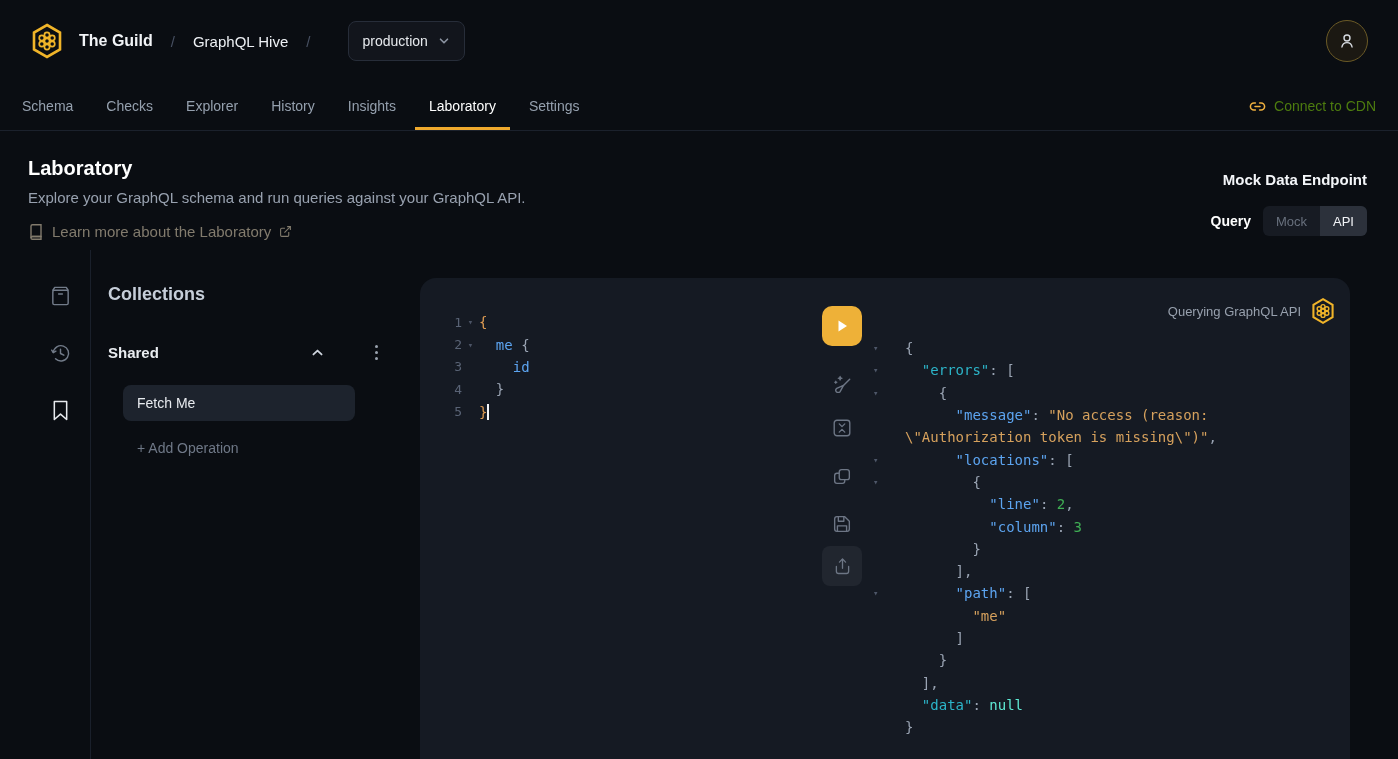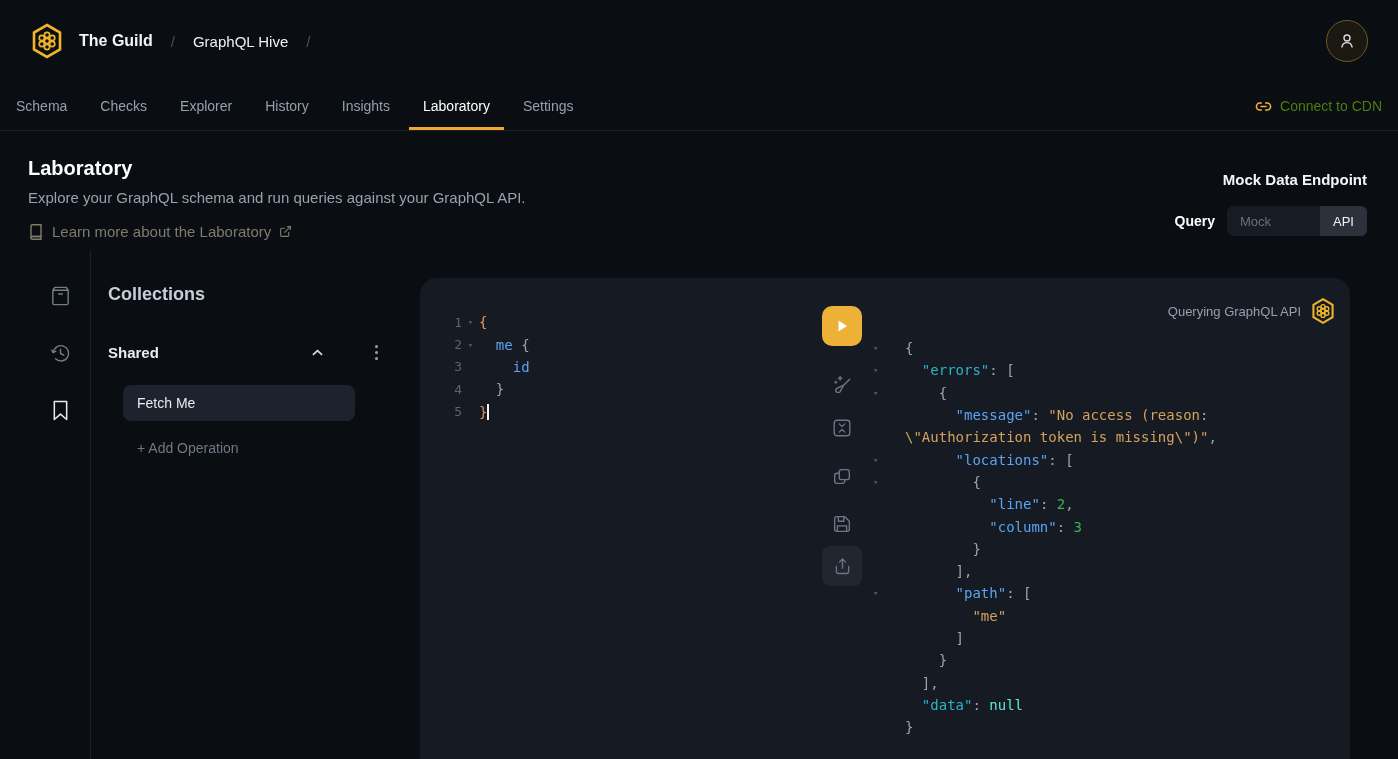--- a/index.html
+++ b/index.html
@@ -19,36 +19,36 @@
   .target-btn {
     margin-left:20px; height:40px; padding:0 13px; display:flex; align-items:center; gap:9px;
     background:#12151c; border:1px solid #272d39; border-radius:8px;
     font-size:14px; color:#e7eaee; cursor:pointer;
   }
   .avatar {
     margin-left:auto; width:42px; height:42px; border-radius:50%;
     background:#1b1812; border:1px solid #6b5a26;
     display:flex; align-items:center; justify-content:center; cursor:pointer;
   }
-  .hdr-row2 { height:49px; display:flex; align-items:center; padding:0 16px; border-bottom:1px solid #1b212c; position:relative; }
+  .hdr-row2 { height:49px; display:flex; align-items:center; padding:0 22px; border-bottom:1px solid #1b212c; position:relative; }
   .nav { display:flex; align-items:center; height:100%; gap:33px; }
   .tab { font-size:14px; color:#95a0ae; cursor:pointer; height:100%; display:flex; align-items:center; position:relative; }
   .tab.active { color:#ffffff; font-weight:500; }
   .tab.active::after { content:""; position:absolute; left:-14px; right:-14px; bottom:0; height:3px; background:#efa92d; }
   .cdn-link { margin-left:auto; display:flex; align-items:center; gap:8px; color:#4d7c0f; font-size:14px; font-weight:500; cursor:pointer; }
   
   .page-head { display:flex; justify-content:space-between; padding:26px 31px 0 28px; }
   .pg-title { font-size:20px; font-weight:700; color:#ffffff; }
   .pg-sub { margin-top:9px; font-size:15px; color:#98a1af; }
   .learn-row { margin-top:17px; display:flex; align-items:center; gap:8px; color:#827b6d; font-size:15px; cursor:pointer; }
   .ep-head { text-align:right; }
   .ep-title { font-size:15px; font-weight:600; color:#f4f6f9; margin-top:14px; }
   .ep-row { margin-top:18px; display:flex; align-items:center; justify-content:space-between; gap:12px; }
   .ep-query { font-size:14px; font-weight:700; color:#ffffff; }
-  .seg { display:flex; border-radius:6px; overflow:hidden; background:#171b23;gap:36px; }
+  .seg { display:flex; border-radius:6px; overflow:hidden; background:#171b23; }
   .seg-opt { height:30px; padding:0 13px; display:flex; align-items:center; font-size:13px; color:#68707d; cursor:pointer; }
   .seg-opt.active { background:#2c313b; color:#f2f4f7; font-weight:500; }
   
   .rail { position:absolute; left:46px; top:283px; display:flex; flex-direction:column; gap:31px; }
   .rail-btn { width:28px; height:26px; display:flex; align-items:center; justify-content:center; cursor:pointer; }
   .v-divider { position:absolute; left:90px; top:250px; bottom:0; width:1px; background:#1a202b; }
   .collections { position:absolute; left:108px; top:284px; width:270px; }
   .col-title { font-size:18px; font-weight:700; color:#c6ced9; }
   .grp-row { margin-top:36px; display:flex; align-items:center;gap:16px; }
   .grp-name { font-size:15px; font-weight:600; color:#e9ecf0; }
@@ -104,20 +104,26 @@
         <circle cx="11.8" cy="16" r="2.6"></circle>
         <circle cx="22.2" cy="16" r="2.6"></circle>
         <circle cx="11.8" cy="22" r="2.6"></circle>
         <circle cx="22.2" cy="22" r="2.6"></circle>
       </g>
     </svg>
     <span class="brand">The Guild</span>
     <span class="crumb-sep">/</span>
     <span class="project">GraphQL Hive</span>
     <span class="crumb-sep">/</span>
+    <div class="target-btn">
+      <span>production</span>
+      <svg width="14" height="14" viewBox="0 0 14 14">
+          <path d="M3.5 5.2 L7 8.8 L10.5 5.2" fill="none" stroke="#8b93a1" stroke-width="1.6" stroke-linecap="round" stroke-linejoin="round"></path>
+        </svg>
+    </div>
     <div class="avatar">
       <svg width="18" height="18" viewBox="0 0 18 18" fill="none" stroke="#d6dae0" stroke-width="1.4">
         <circle cx="9" cy="6" r="3"></circle>
         <path d="M3.8 15.5 C4.4 11.9 7 10.6 9 10.6 C11 10.6 13.6 11.9 14.2 15.5"></path>
       </svg>
     </div>
   </div>
   <div class="hdr-row2">
     <div class="nav">
         <div class="tab">Schema</div>

